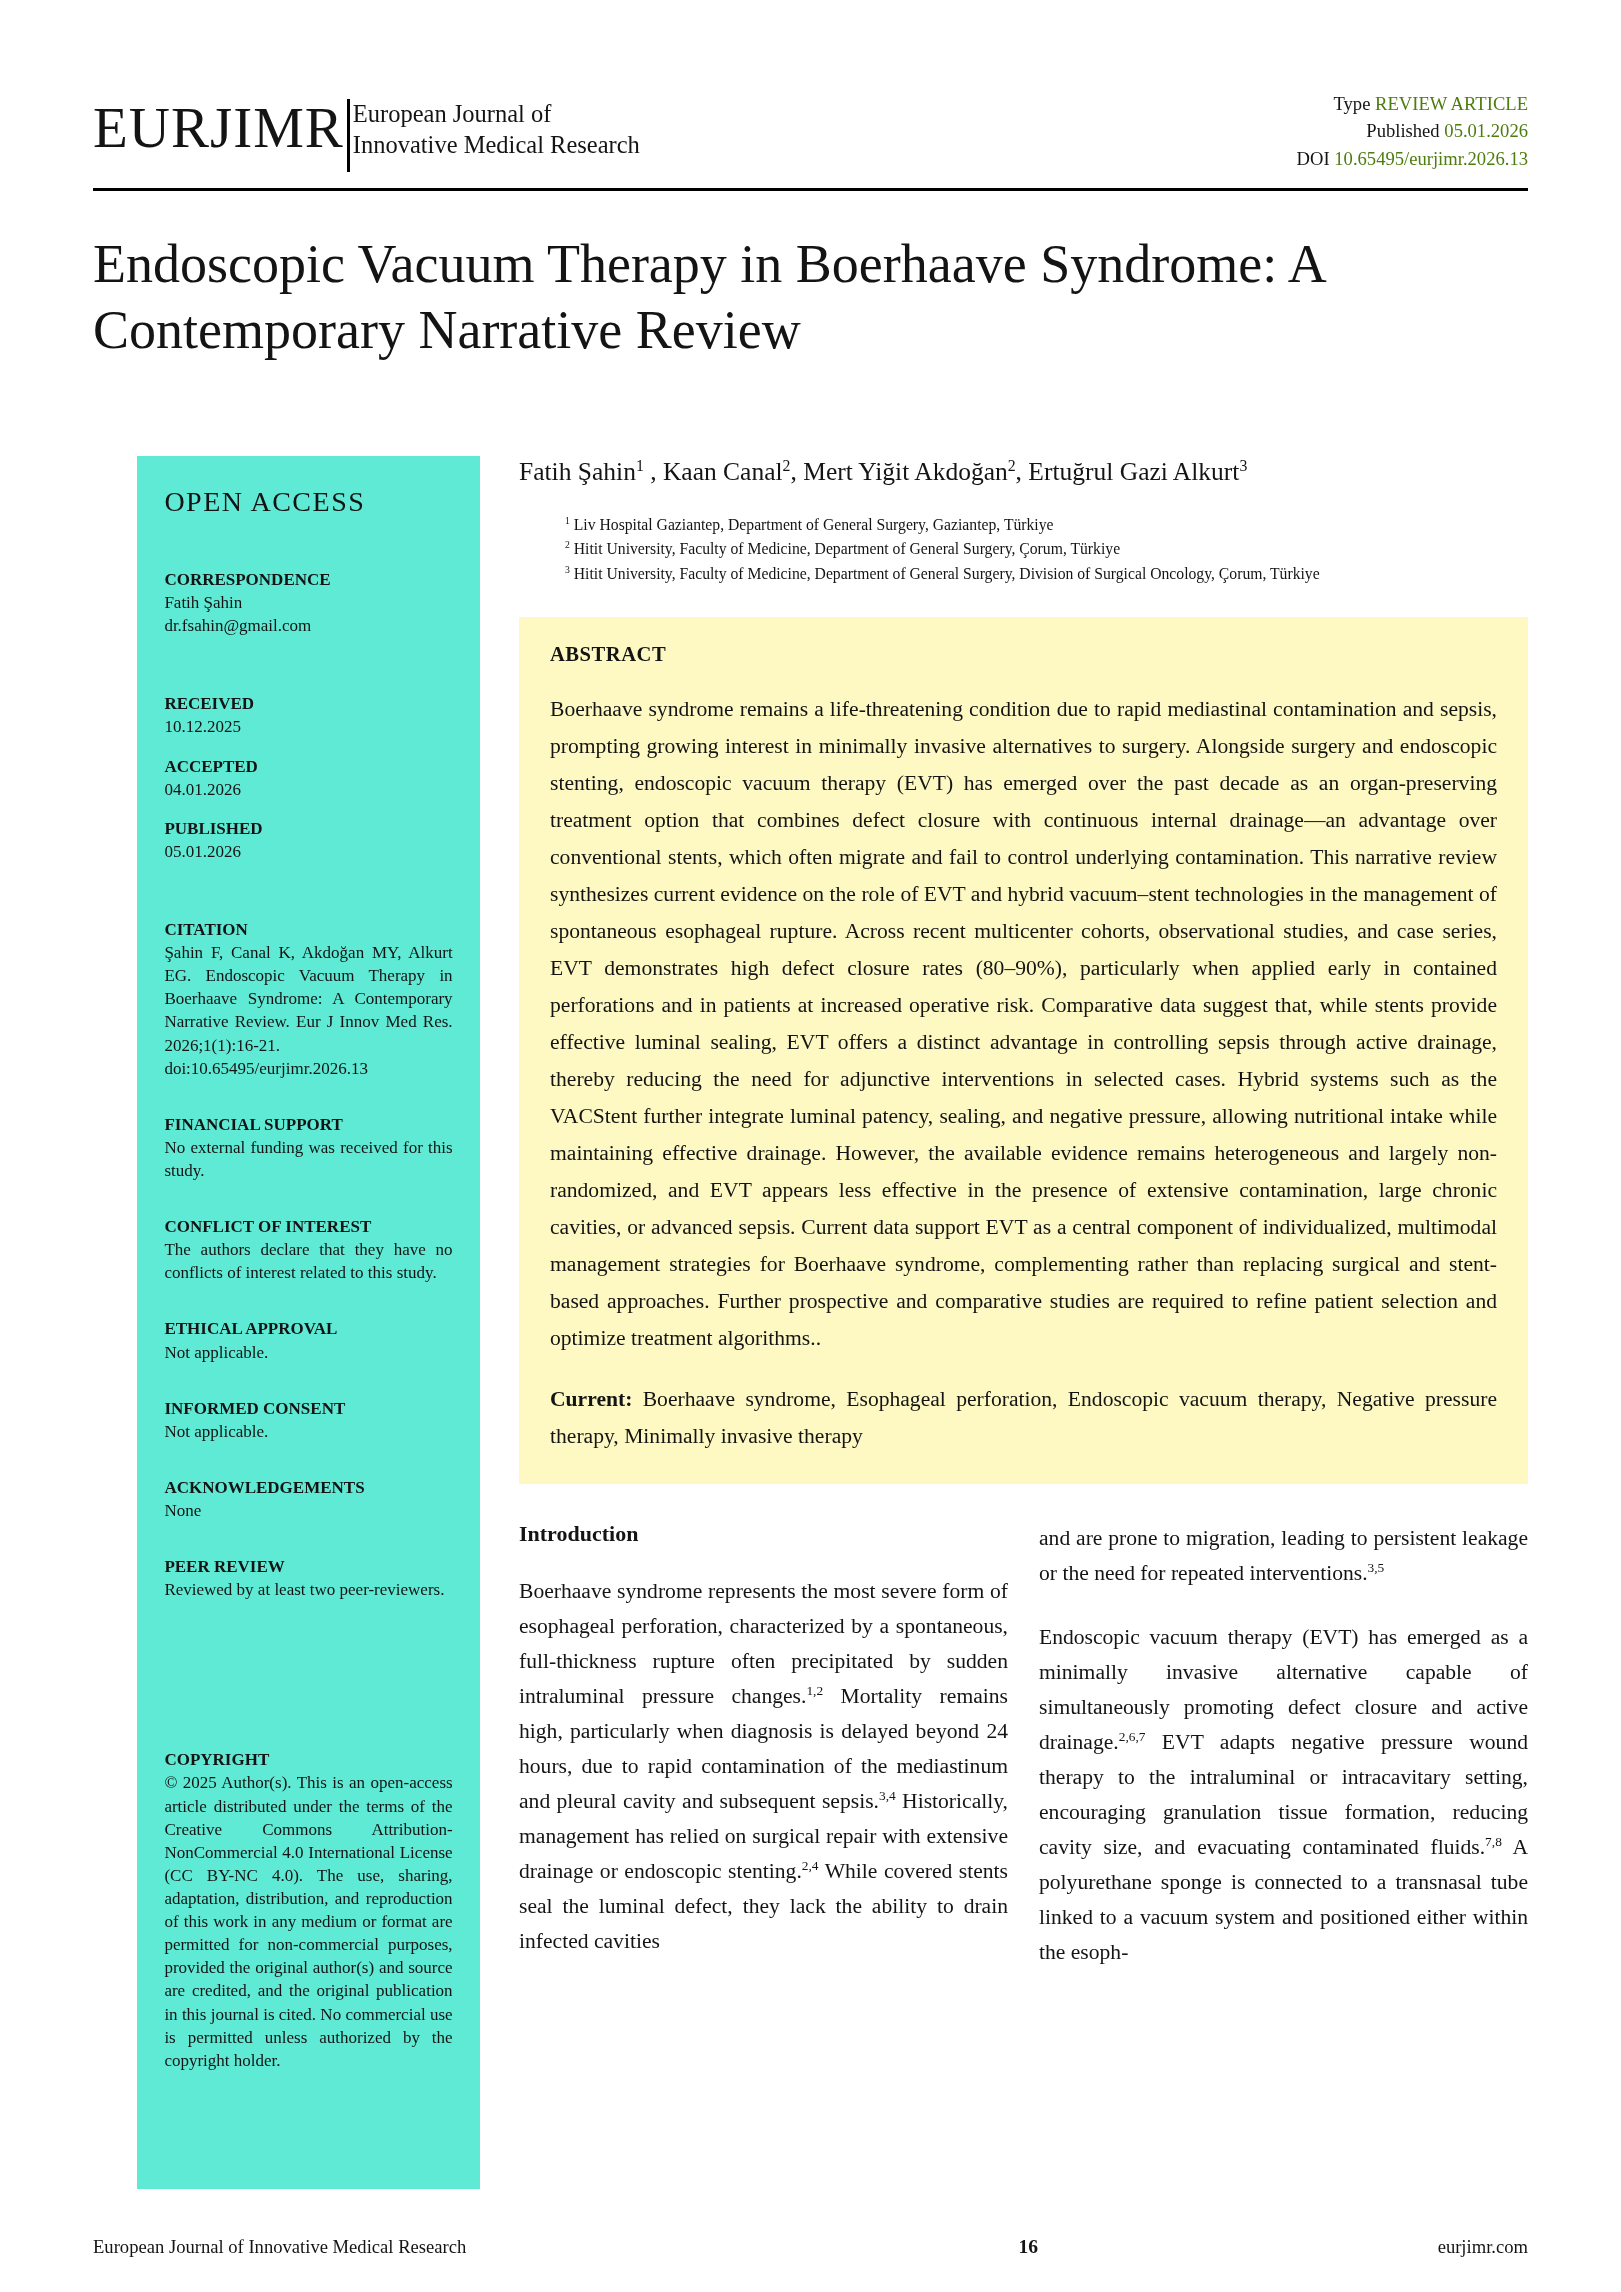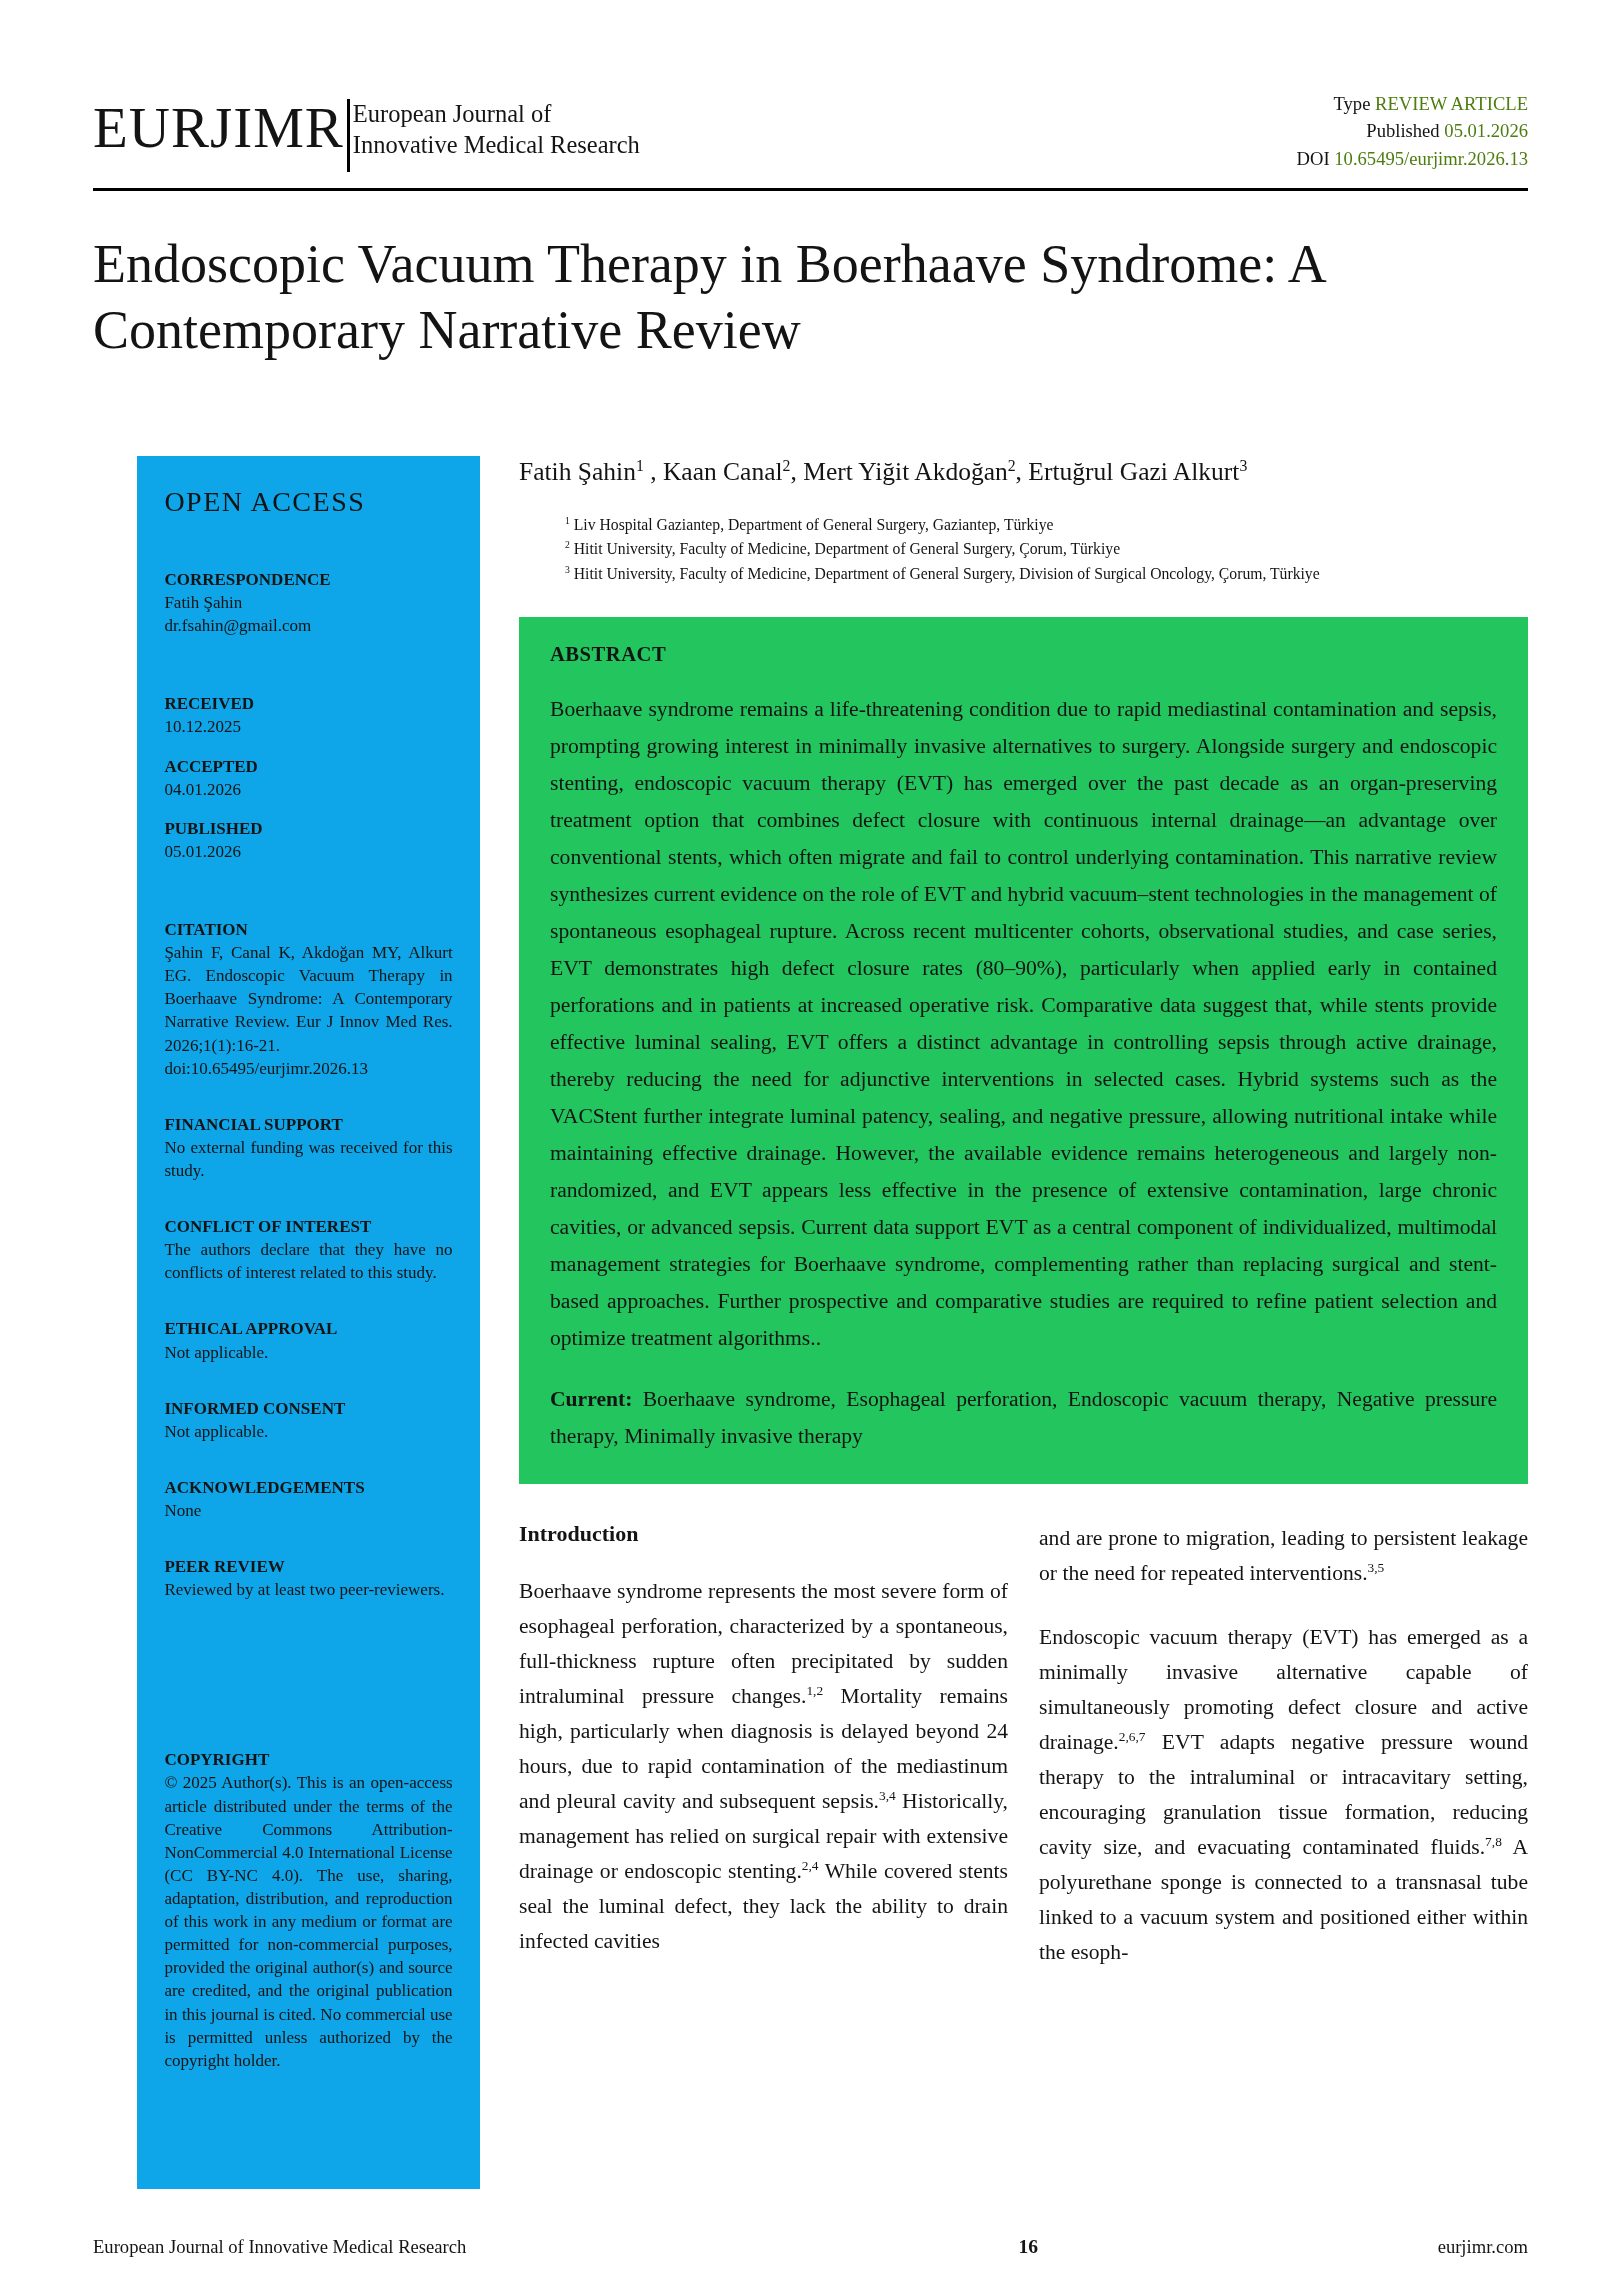--- a/index.html
+++ b/index.html
@@ -21,21 +21,21 @@
 
   
   .article-title{
     font-size:54px;line-height:1.22;font-weight:normal;margin:41px 0 2px 0;
     max-width:1372px;letter-spacing:0;
   }
 
   
   .content{display:flex;gap:39px;margin-top:90px;align-items:stretch;flex:1;}
   .sidebar{
-    width:343px;min-width:343px;margin-left:44px;background:#0ea5e9;
+    width:343px;min-width:343px;margin-left:44px;background:#5eead4;
     padding:27.4px 27.4px 39px 27.4px;box-sizing:border-box;font-size:17px;line-height:1.36;
   }
   .main-col{flex:1;min-width:0;}
 
   
   .open-access{font-size:28px;letter-spacing:1.5px;margin-bottom:47px;}
   .sec{margin-top:33px;}
   .sec.first{margin-top:0;}
   .sec.tight{margin-top:16px;}
   .sec.gap{margin-top:55px;}
@@ -43,21 +43,21 @@
   .sec-label{font-weight:bold;}
   .sec-text{text-align:justify;hyphens:auto;}
   .sec-line{white-space:pre-line;}
 
   
   .authors{font-size:25.5px;line-height:1.25;}
   .affiliations{margin-top:25.5px;font-size:15.7px;line-height:24.5px;margin-left:46px;}
   sup{font-size:0.62em;line-height:0;}
 
   
-  .abstract-box{background:#22c55e;margin-top:31px;padding:25.5px 31px 29px 31px;}
+  .abstract-box{background:#fef9c3;margin-top:31px;padding:25.5px 31px 29px 31px;}
   .abstract-heading{font-size:20.6px;font-weight:bold;margin:0 0 25.5px 0;letter-spacing:0.5px;}
   .abstract-text{font-size:21.6px;line-height:37px;text-align:justify;hyphens:auto;margin:0;}
   .keywords{font-size:21.6px;line-height:37px;text-align:justify;margin:23.5px 0 0 0;}
   .keywords .kw-label{font-weight:bold;}
 
   
   .body-columns{display:flex;gap:31px;margin-top:37px;}
   .col{flex:1;min-width:0;}
   .intro-heading{font-size:22px;font-weight:bold;margin:0 0 27.4px 0;}
   .body-para{font-size:21.6px;line-height:35px;text-align:justify;hyphens:auto;margin:0 0 29px 0;}

